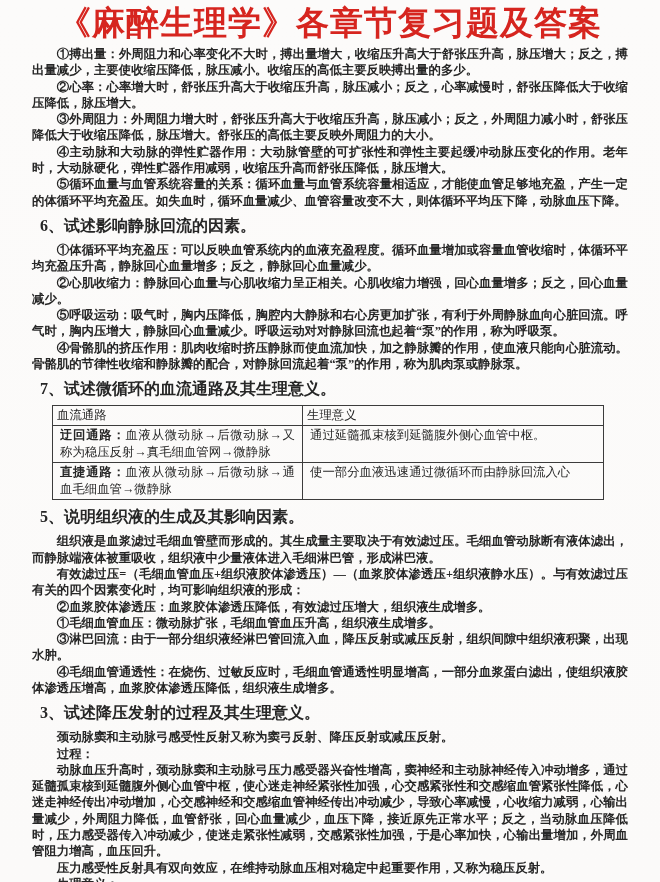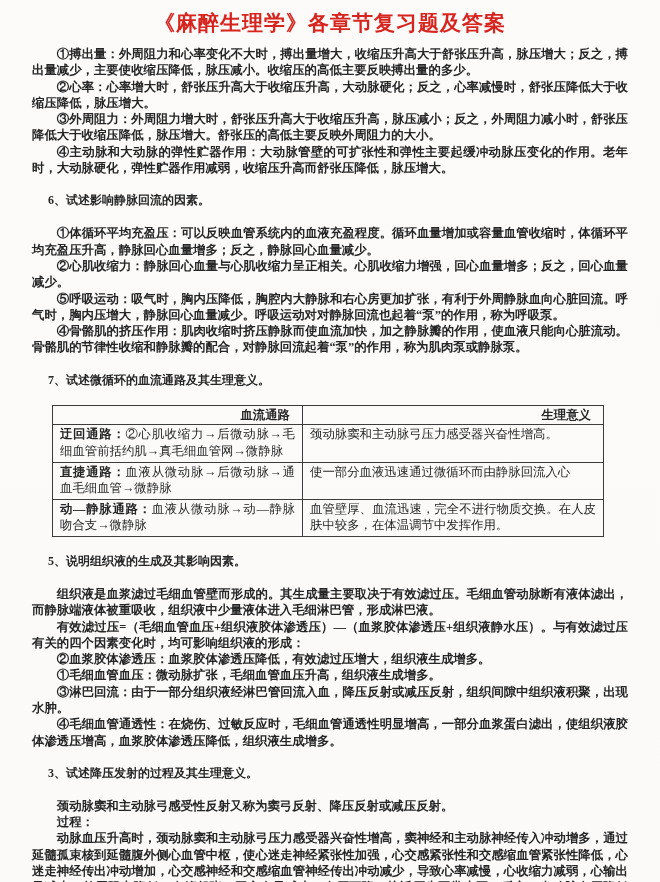--- a/index.html
+++ b/index.html
@@ -13,73 +13,74 @@
   .page{
     width:660px;height:882px;
     background:linear-gradient(180deg,#fcfbfa 0%,#fbfaf9 100%);
     box-sizing:border-box;
     padding:6px 32px 0 32px;
   }
   .doc-title{
     text-align:center;
     font-family:"Liberation Sans", sans-serif;
     font-weight:bold;
-    font-size:21px;
+    font-size:33px;
     line-height:30px;
     margin:2px 0 8px 0;
     letter-spacing:1px;
   }
   .body-text{
     font-size:12.4px;
     line-height:16.3px;
     text-align:justify;
   }
   .para{margin:0;text-indent:2em;font-weight:bold;}
   .qhead{
-    margin:16px;
-    font-size:12px;
+    margin:8px;
+    font-size:16px;
     line-height:17px;
     font-weight:bold;
     text-indent:0;
   }
   table.micro{
     border-collapse:collapse;
     width:552px;
     margin:2px 0 3px 20px;
     table-layout:fixed;
   }
   table.micro th, table.micro td{
     border:1.4px solid #3c3c3c;
     padding:1px 7px 2px 7px;
     vertical-align:top;
     font-size:12.4px;
     line-height:16.6px;
   }
   table.micro th{
-    text-align:right;
-    font-weight:bold;
-    padding:1px 12px;
+    text-align:left;
+    font-weight:normal;
+    padding:1px 4px;
   }
   .col1{width:250px;}
   .term{font-weight:bold;}
   .red{color:#d6251f;}
 </style>
 </head>
 <body>
 
 <div class="page">
 
   <h1 class="doc-title red">《麻醉生理学》各章节复习题及答案</h1>
 
   <div class="body-text">
 
     <p class="para">①搏出量：外周阻力和心率变化不大时，搏出量增大，收缩压升高大于舒张压升高，脉压增大；反之，搏出量减少，主要使收缩压降低，脉压减小。收缩压的高低主要反映搏出量的多少。</p>
-    <p class="para">②心率：心率增大时，舒张压升高大于收缩压升高，大动脉硬化；反之，心率减慢时，舒张压降低大于收缩压降低，脉压增大。</p>
+    <p class="para">②心率：心率增大时，舒张压升高大于收缩压升高，脉压减小；反之，心率减慢时，舒张压降低大于收缩压降低，脉压增大。</p>
     <p class="para">③外周阻力：外周阻力增大时，舒张压升高大于收缩压升高，脉压减小；反之，外周阻力减小时，舒张压降低大于收缩压降低，脉压增大。舒张压的高低主要反映外周阻力的大小。</p>
     <p class="para">④主动脉和大动脉的弹性贮器作用：大动脉管壁的可扩张性和弹性主要起缓冲动脉压变化的作用。老年时，大动脉硬化，弹性贮器作用减弱，收缩压升高而舒张压降低，脉压增大。</p>
+    <p class="para">⑤循环血量与血管系统容量的关系：循环血量与血管系统容量相适应，才能使血管足够地充盈，产生一定的体循环平均充盈压。如失血时，循环血量减少、血管容量改变不大，则体循环平均压下降，动脉血压下降。</p>
 
     <h2 class="qhead">6、试述影响静脉回流的因素。</h2>
     <p class="para">①体循环平均充盈压：可以反映血管系统内的血液充盈程度。循环血量增加或容量血管收缩时，体循环平均充盈压升高，静脉回心血量增多；反之，静脉回心血量减少。</p>
     <p class="para">②心肌收缩力：静脉回心血量与心肌收缩力呈正相关。心肌收缩力增强，回心血量增多；反之，回心血量减少。</p>
     <p class="para">⑤呼吸运动：吸气时，胸内压降低，胸腔内大静脉和右心房更加扩张，有利于外周静脉血向心脏回流。呼气时，胸内压增大，静脉回心血量减少。呼吸运动对对静脉回流也起着“泵”的作用，称为呼吸泵。</p>
     <p class="para">④骨骼肌的挤压作用：肌肉收缩时挤压静脉而使血流加快，加之静脉瓣的作用，使血液只能向心脏流动。骨骼肌的节律性收缩和静脉瓣的配合，对静脉回流起着“泵”的作用，称为肌肉泵或静脉泵。</p>
 
     <h2 class="qhead">7、试述微循环的血流通路及其生理意义。</h2>
 
     <table class="micro">
@@ -88,30 +89,26 @@
           <col>
         </colgroup>
       <thead>
         <tr>
           <th>血流通路</th>
           <th>生理意义</th>
         </tr>
       </thead>
       <tbody>
         <tr>
-          <td><span class="term">迂回通路：</span><span>②心肌收缩力→后微动脉→毛细血管前括约肌→真毛细血管网→微静脉</span></td>
-          <td>颈动脉窦和主动脉弓压力感受器兴奋性增高。</td>
+          <td><span class="term">迂回通路：</span><span>血液从微动脉→后微动脉→又称为稳压反射→真毛细血管网→微静脉</span></td>
+          <td>通过延髓孤束核到延髓腹外侧心血管中枢。</td>
         </tr>
         <tr>
           <td><span class="term">直捷通路：</span><span>血液从微动脉→后微动脉→通血毛细血管→微静脉</span></td>
           <td>使一部分血液迅速通过微循环而由静脉回流入心</td>
-        </tr>
-        <tr>
-          <td><span class="term">动—静脉通路：</span><span>血液从微动脉→动—静脉吻合支→微静脉</span></td>
-          <td>血管壁厚、血流迅速，完全不进行物质交换。在人皮肤中较多，在体温调节中发挥作用。</td>
         </tr>
       </tbody>
     </table>
 
     <h2 class="qhead">5、说明组织液的生成及其影响因素。</h2>
     <p class="para">组织液是血浆滤过毛细血管壁而形成的。其生成量主要取决于有效滤过压。毛细血管动脉断有液体滤出，而静脉端液体被重吸收，组织液中少量液体进入毛细淋巴管，形成淋巴液。</p>
     <p class="para">有效滤过压=（毛细血管血压+组织液胶体渗透压）—（血浆胶体渗透压+组织液静水压）。与有效滤过压有关的四个因素变化时，均可影响组织液的形成：</p>
     <p class="para">②血浆胶体渗透压：血浆胶体渗透压降低，有效滤过压增大，组织液生成增多。</p>
     <p class="para">①毛细血管血压：微动脉扩张，毛细血管血压升高，组织液生成增多。</p>
     <p class="para">③淋巴回流：由于一部分组织液经淋巴管回流入血，降压反射或减压反射，组织间隙中组织液积聚，出现水肿。</p>

